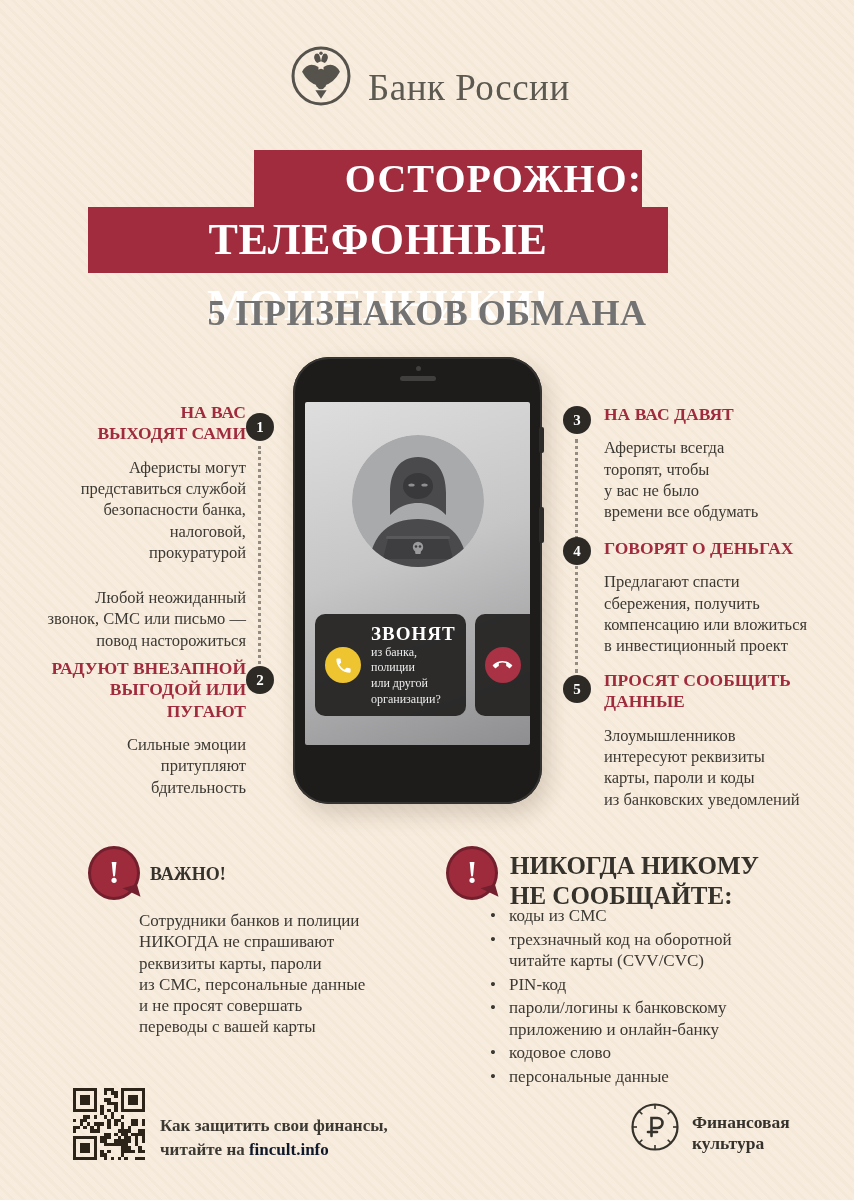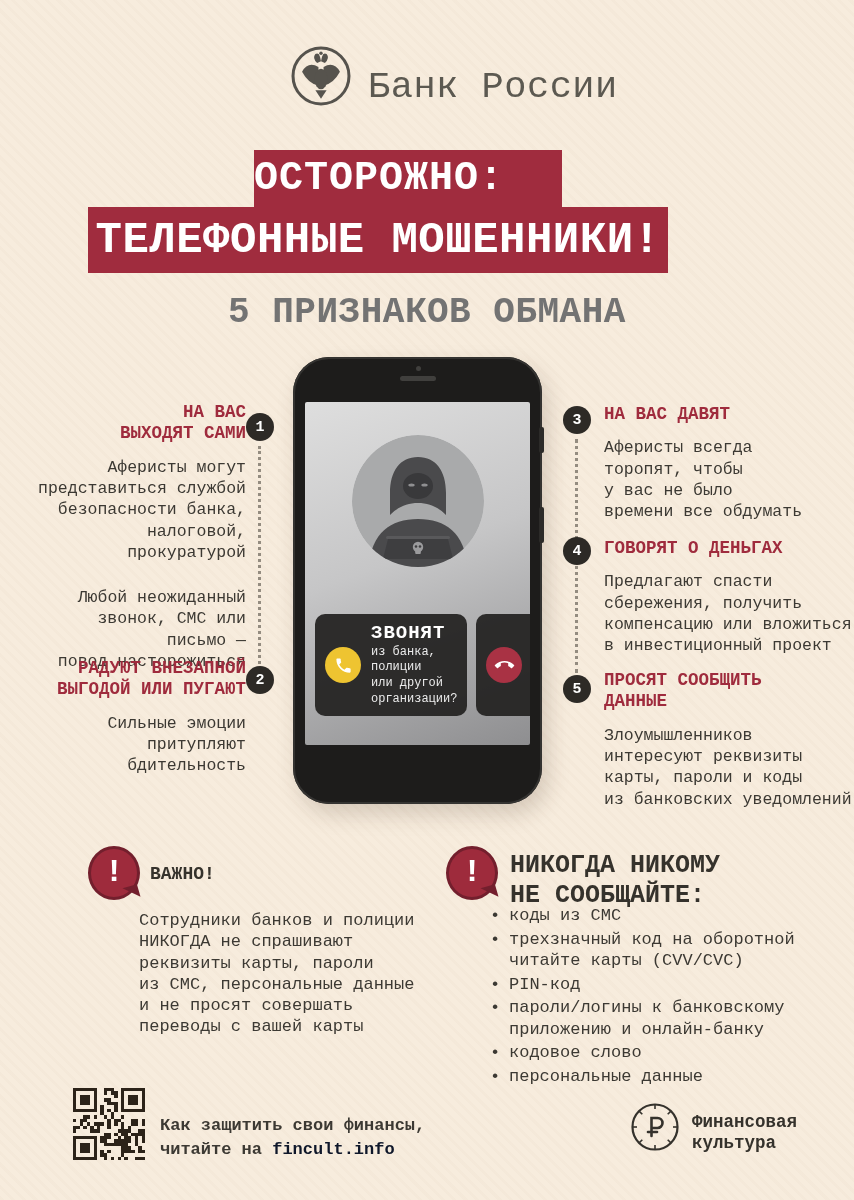--- a/index.html
+++ b/index.html
@@ -1,29 +1,29 @@
 <!DOCTYPE html>
 <html><head>
 <meta charset="utf-8">
 <style>
   html,body{margin:0;padding:0;background:#f7ecdd;}
   .poster{position:relative;width:854px;height:1200px;background:#f7ecdd;overflow:hidden;
-          font-family:Liberation Mono, monospace;color:#3a3630;}
+          font-family:Liberation Serif, serif;color:#3a3630;}
   .poster::before{content:"";position:absolute;inset:0;pointer-events:none;
           background:repeating-linear-gradient(45deg,rgba(140,100,60,0.025) 0 3px,transparent 3px 8px);}
   .abs{position:absolute;}
   .pre{white-space:pre-line;}
 
   
   .logo{left:290px;top:45px;width:62px;height:62px;}
   .brand-name{left:368px;top:66px;font-size:37px;color:#5c5951;letter-spacing:0.5px;}
 
   
-  .banner-1{left:254px;top:150px;width:308px;height:57px;background:#a02c3e;
-            color:#fff;font-weight:bold;font-size:40px;line-height:57px;text-align:left;letter-spacing:1px;}
+  .banner-1{left:254px;top:150px;width:388px;height:57px;background:#a02c3e;
+            color:#fff;font-weight:bold;font-size:40px;line-height:57px;text-align:right;letter-spacing:1px;}
   .banner-2{left:88px;top:207px;width:580px;height:66px;background:#a02c3e;
             color:#fff;font-weight:bold;font-size:44px;line-height:66px;text-align:center;letter-spacing:0.5px;}
   .title{left:0;top:292px;width:854px;text-align:center;font-size:36px;font-weight:bold;color:#737373;letter-spacing:0.5px;}
 
   
   .sign{line-height:1.22;}
   .sign h3{margin:0;font-size:17.5px;font-weight:bold;color:#9f2b3d;line-height:1.22;}
   .sign p{margin:12px 0 0;font-size:16.5px;line-height:1.29;color:#3c3933;}
   .sign p + p{margin-top:24px;}
   .s1{left:38px;top:402px;width:208px;text-align:right;}

